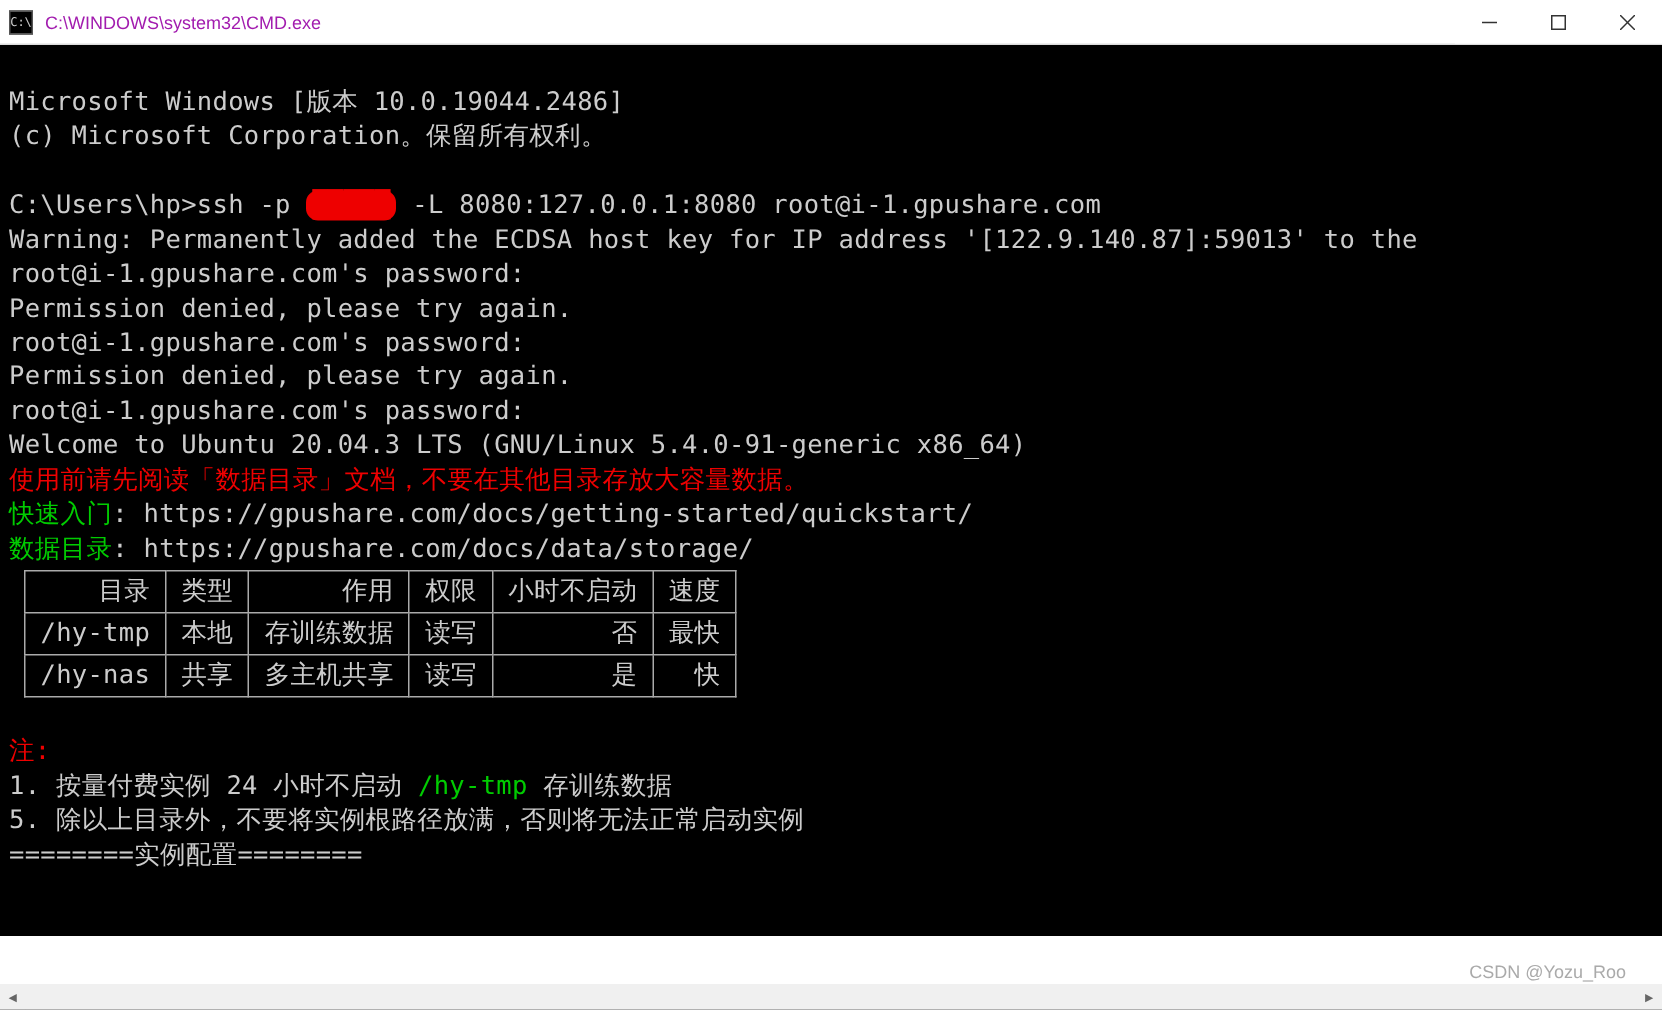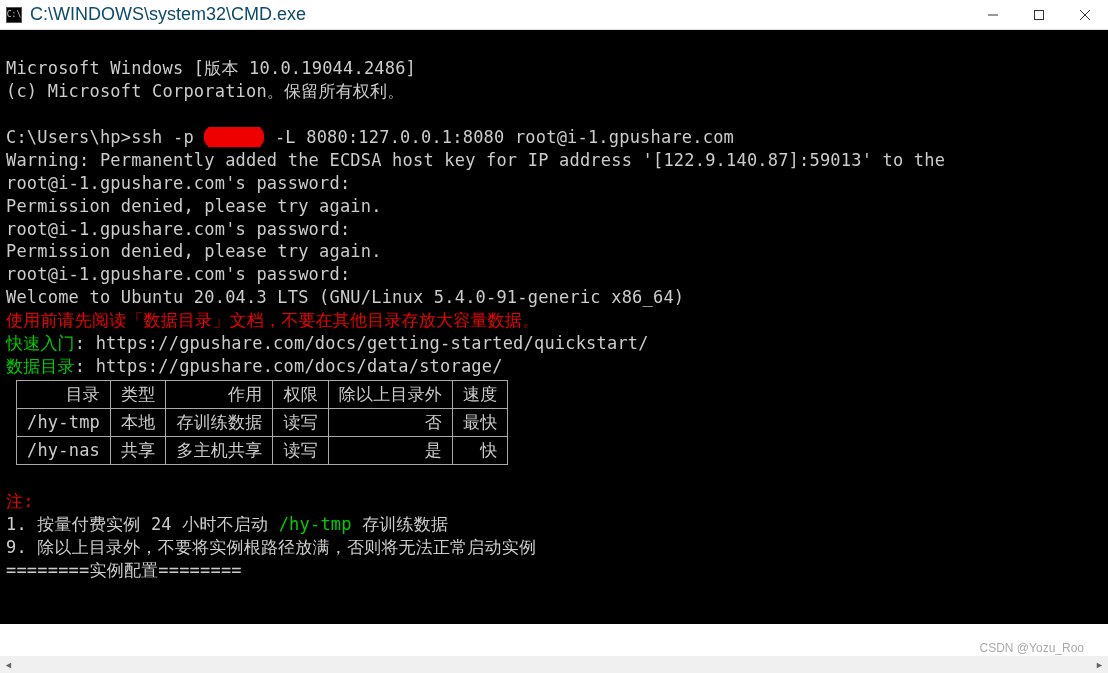--- a/index.html
+++ b/index.html
@@ -27,22 +27,22 @@
       margin-right: 8px;
       display: flex;
       align-items: center;
       justify-content: center;
       font-size: 8px;
       color: #ccc;
       font-family: monospace;
     }
     .titlebar .title {
       flex: 1;
-      font-size: 18px;
-      color: #0c4a6e;
+      font-size: 12px;
+      color: #a21caf;
     }
     .win-controls {
       display: flex;
       height: 100%;
     }
     .win-btn {
       width: 46px;
       height: 100%;
       display: flex;
       align-items: center;
@@ -157,26 +157,26 @@
 <span class="white">root@i-1.gpushare.com's password:</span>
 <span class="white">Permission denied, please try again.</span>
 <span class="white">root@i-1.gpushare.com's password:</span>
 <span class="white">Permission denied, please try again.</span>
 <span class="white">root@i-1.gpushare.com's password:</span>
 <span class="white">Welcome to Ubuntu 20.04.3 LTS (GNU/Linux 5.4.0-91-generic x86_64)</span>
 <span class="red">使用前请先阅读「数据目录」文档，不要在其他目录存放大容量数据。</span>
 <span><span class="green">快速入门</span><span class="white">: https://gpushare.com/docs/getting-started/quickstart/</span></span>
 <span><span class="green">数据目录</span><span class="white">: https://gpushare.com/docs/data/storage/</span></span>
 <table class="tbl">
-<thead><tr id="tbl-head"><th>目录</th><th>类型</th><th>作用</th><th>权限</th><th>除以上目录外</th><th>速度</th></tr></thead>
+<thead><tr id="tbl-head"><th>目录</th><th>类型</th><th>作用</th><th>权限</th><th>小时不启动</th><th>速度</th></tr></thead>
 <tbody id="tbl-body"><tr><td class="left">/hy-tmp</td><td>本地</td><td>存训练数据</td><td>读写</td><td>否</td><td>最快</td></tr><tr><td class="left">/hy-nas</td><td>共享</td><td>多主机共享</td><td>读写</td><td>是</td><td>快</td></tr></tbody>
 </table>
 <span class="red">注:</span>
 <span><span class="white">1. 按量付费实例 24 小时不启动 </span><span class="green">/hy-tmp</span><span class="white"> 存训练数据</span></span>
-<span class="white">9. 除以上目录外，不要将实例根路径放满，否则将无法正常启动实例</span>
+<span class="white">5. 除以上目录外，不要将实例根路径放满，否则将无法正常启动实例</span>
 <span class="white">========实例配置========</span>
 </div>
 
 <div class="watermark">CSDN @Yozu_Roo</div>
 
 <div class="scrollbar-bottom">
   <div class="sb-arrow">◄</div>
   <div class="sb-track"></div>
   <div class="sb-arrow">►</div>
 </div>

